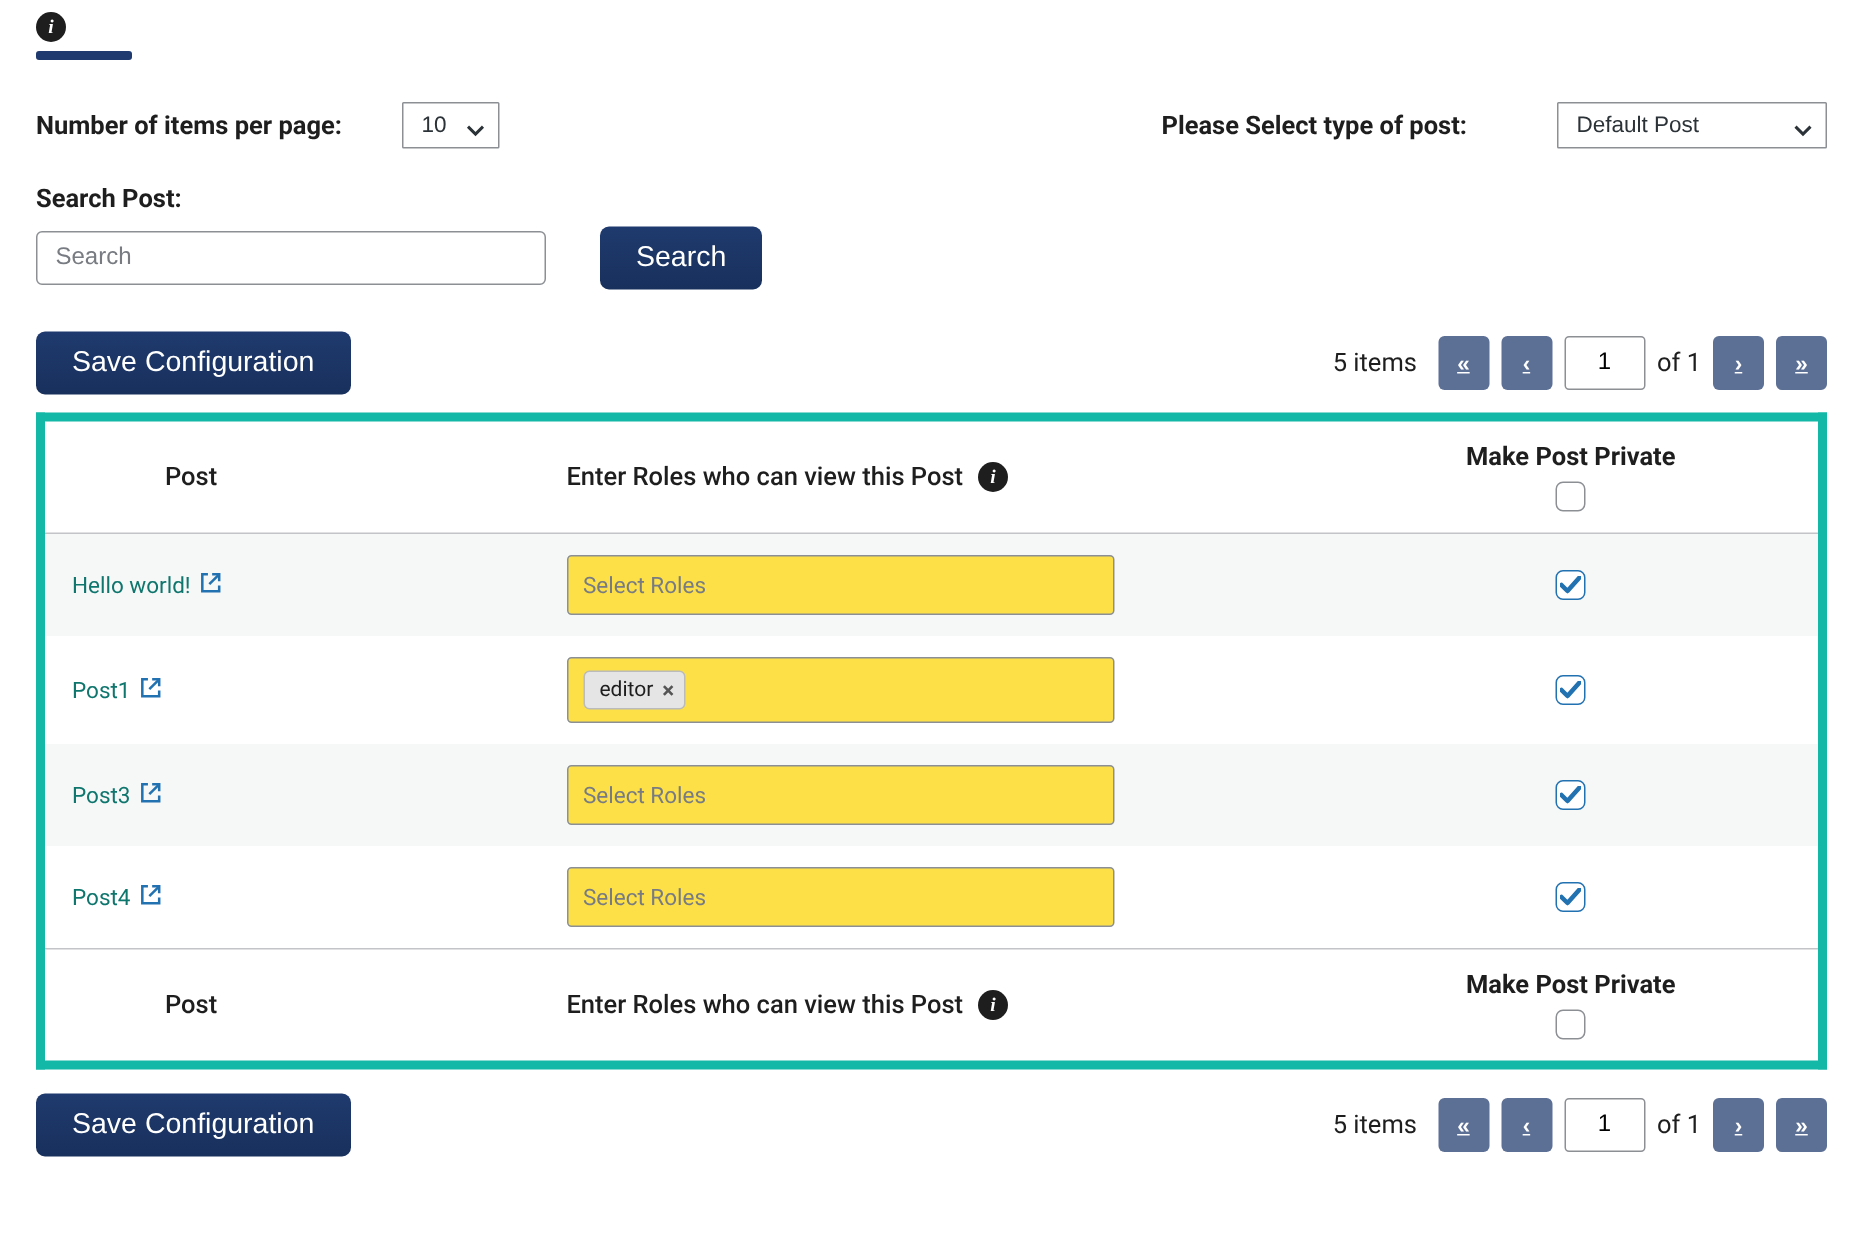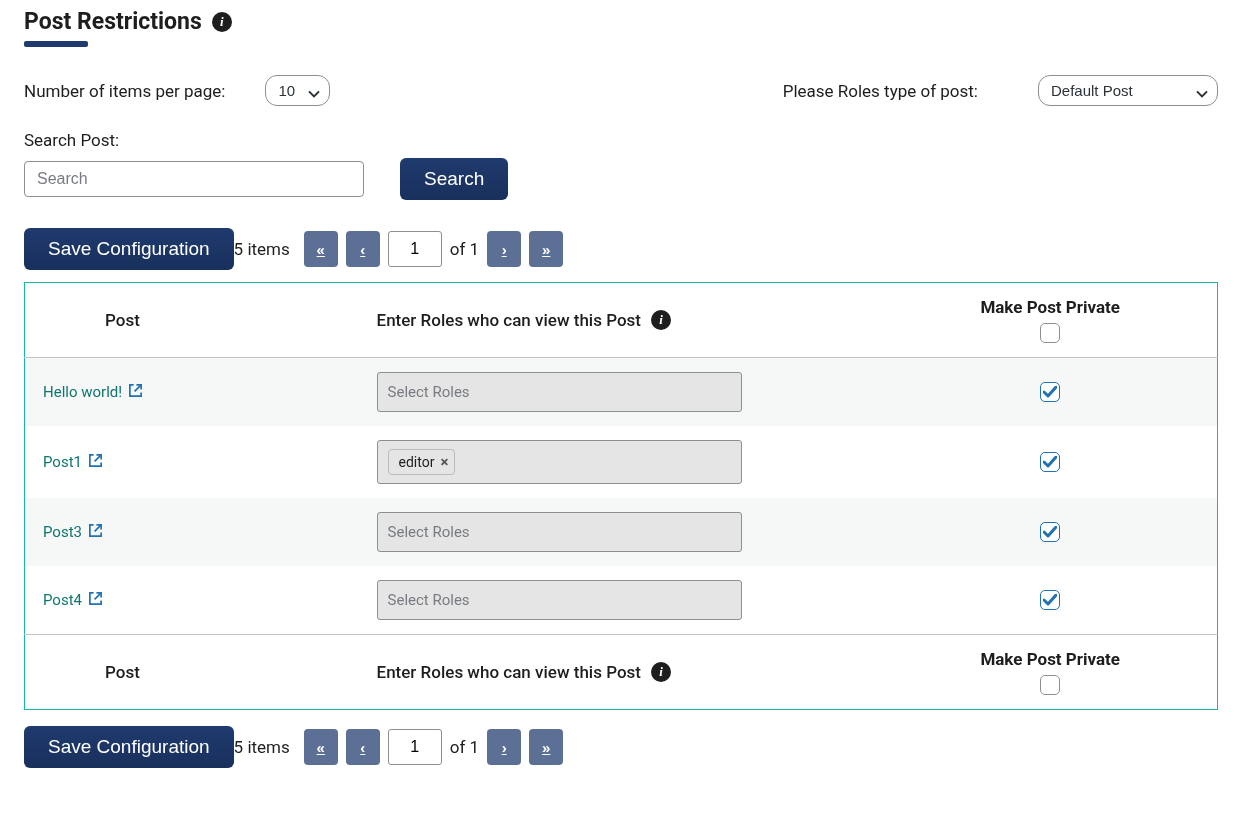--- a/index.html
+++ b/index.html
@@ -42,32 +42,32 @@
       font-size: 13px;
     }
     .controls-row {
       display: flex;
       align-items: center;
       gap: 40px;
       margin-bottom: 24px;
     }
     .field-label {
       font-size: 17px;
-      font-weight: 400;
+      font-weight: 700;
     }
     .select-wrap {
       position: relative;
       display: inline-block;
     }
     .select-box {
       appearance: none;
       -webkit-appearance: none;
       border: 1px solid #8c8f94;
       background: #fff;
-      border-radius: 12px;
+      border-radius: 1px;
       padding: 6px 34px 6px 12px;
       font-size: 15px;
       color: #2c3338;
     }
     .select-chevron {
       position: absolute;
       right: 10px;
       top: 50%;
       transform: translateY(-40%);
       pointer-events: none;
@@ -92,20 +92,21 @@
       border: none;
       border-radius: 6px;
       padding: 10px 24px;
       font-size: 19px;
       font-weight: 500;
       cursor: pointer;
     }
     .save-row {
       display: flex;
       align-items: center;
+      justify-content: space-between;
       margin-bottom: 12px;
     }
     .pagination {
       display: flex;
       align-items: center;
       gap: 8px;
     }
     .items-count { font-size: 17px; margin-right: 6px; }
     .page-btn {
       width: 34px;
@@ -127,21 +128,21 @@
       height: 36px;
       border: 1px solid #8c8f94;
       border-radius: 3px;
       text-align: center;
       font-size: 16px;
     }
     .of-text { font-size: 17px; }
     table.posts {
       width: 100%;
       border-collapse: collapse;
-      border: 1px solid #14b8a6;
+      border: 6px solid #14b8a6;
       padding-left: 32px;
     }
     table.posts th, table.posts td {
       padding: 14px 18px;
       text-align: left;
       vertical-align: middle;
     }
     table.posts thead th, table.posts tfoot th {
       font-weight: 500;
       font-size: 17px;
@@ -161,21 +162,21 @@
     .role-input {
       width: 365px;
       border: 1px solid #8c8f94;
       border-radius: 3px;
       padding: 8px 10px;
       min-height: 40px;
       display: flex;
       align-items: center;
       flex-wrap: wrap;
       gap: 6px;
-      background: #e5e5e5;
+      background: #fde047;
     }
     .role-placeholder { color: #787c82; font-size: 15px; }
     .role-tag {
       background: #e5e5e5;
       border: 1px solid #bbb;
       border-radius: 4px;
       padding: 3px 6px 3px 10px;
       font-size: 14px;
       display: inline-flex;
       align-items: center;
@@ -203,41 +204,40 @@
     }
     .cb.checked { border-color: #2271b1; }
     .cb.checked svg { stroke: #2271b1; }
     .cb svg { display: none; }
     .cb.checked svg { display: block; }
   </style>
 </head>
 <body>
 
 <div class="page-title">
-  <span>Post Restrictions</span>
   <span class="info-icon">i</span>
 </div>
 <div class="title-underline"></div>
 
 <div class="controls-row">
   <span class="field-label">Number of items per page:</span>
   <div class="select-wrap">
     <select class="select-box">
       <option>10</option>
     </select>
     <span class="select-chevron">
       <svg width="12" height="8" viewBox="0 0 12 8" fill="none" stroke-width="2">
           <polyline points="1 1 6 6 11 1"></polyline>
         </svg>
     </span>
   </div>
 
   <div class="spacer-flex"></div>
 
-  <span class="field-label">Please Roles type of post:</span>
+  <span class="field-label">Please Select type of post:</span>
   <div class="select-wrap" style="margin-left:20px;">
     <select class="select-box" style="min-width:180px;">
       <option>Default Post</option>
     </select>
     <span class="select-chevron">
       <svg width="12" height="8" viewBox="0 0 12 8" fill="none" stroke-width="2">
           <polyline points="1 1 6 6 11 1"></polyline>
         </svg>
     </span>
   </div>

